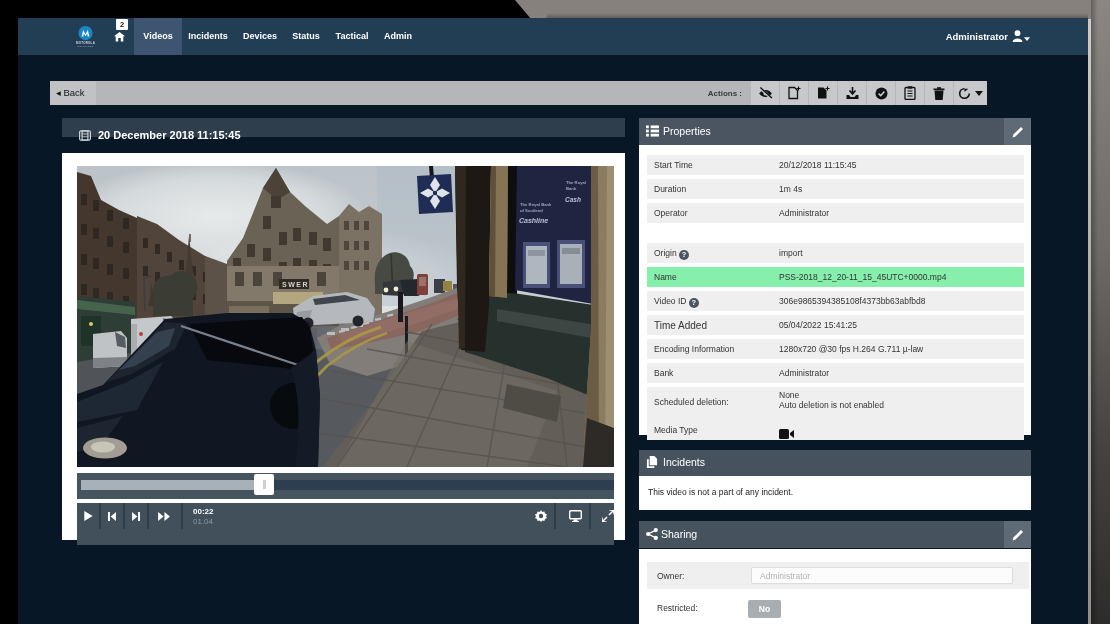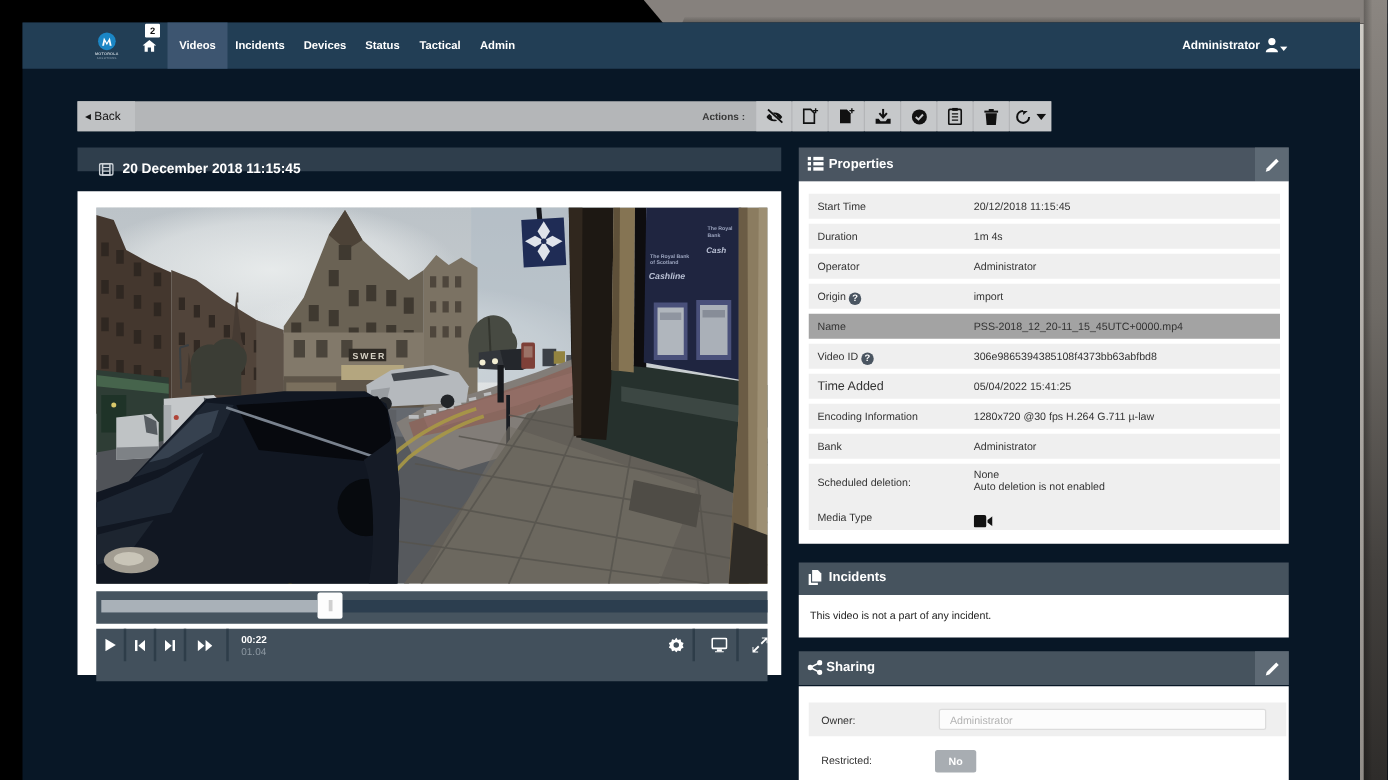--- a/index.html
+++ b/index.html
@@ -1,19 +1,19 @@
 <!DOCTYPE html>
 <html><head>
 <meta charset="utf-8">
 <style>
   html,body{margin:0;padding:0}
   body{width:1110px;height:624px;position:relative;overflow:hidden;background:#000;font-family:"Liberation Sans",sans-serif}
   .abs{position:absolute}
   #app{position:absolute;left:18px;top:18px;width:1070px;height:606px;background:#081726}
-  .hdr{position:absolute;background:#4a5561;color:#fff;font-weight:bold;font-size:10.5px}
+  .hdr{position:absolute;background:#4a5561;color:#fff;font-weight:normal;font-size:10.5px}
   .pencilbtn{position:absolute;right:0;top:0;width:27px;height:100%;background:#5e6a75;display:flex;align-items:center;justify-content:center}
 </style>
 </head>
 <body>
 
 <div class="abs" style="left:500px;top:0;width:610px;height:19px;background:#86817d;clip-path:polygon(15px 0,610px 0,610px 19px,31px 19px)"></div>
 <div class="abs" style="left:540px;top:13px;width:548px;height:6px;background:linear-gradient(rgba(60,57,54,0),rgba(60,57,54,0.55));clip-path:polygon(0px 19px,8px 0,548px 0,548px 19px)"></div>
 <div class="abs" style="left:1091px;top:0;width:19px;height:624px;background:linear-gradient(#8b8681,#6e6a65 40%,#45423f 72%,#2e2c2a)"></div>
 <div class="abs" style="left:1091px;top:0;width:7px;height:624px;background:linear-gradient(90deg,rgba(0,0,0,0.28),rgba(0,0,0,0))"></div>
 <div class="abs" style="left:1088px;top:19px;width:3px;height:605px;background:linear-gradient(#cfccc6,#a9a5a0 55%,#918d88)"></div>
@@ -47,21 +47,21 @@
       <svg class="abs" style="left:994px;top:12px" width="11" height="12" viewBox="0 0 11 12">
         <circle cx="5.5" cy="3.2" r="2.9" fill="#fff"></circle>
         <path d="M0.6 12 C0.6 7.2 10.4 7.2 10.4 12 Z" fill="#fff"></path>
       </svg>
       <svg class="abs" style="left:1006px;top:19px" width="6" height="4" viewBox="0 0 8 5">
           <path d="M0 0 L8 0 L4 5 Z" fill="#fff"></path>
         </svg>
     </div>
   </div>
 
-  <div class="abs" style="left:44px;top:63px;width:779px;height:24px;background:#b4b6b8">
+  <div class="abs" style="left:32px;top:63px;width:937px;height:24px;background:#b4b6b8">
     <div class="abs" style="left:0;top:0;width:46px;height:24px;background:#c0c2c4"></div>
     <div class="abs" style="left:6px;top:6px;color:#141414;font-size:9.5px">◂ Back</div>
     <div class="abs" style="right:245px;top:8px;color:#3a3a3a;font-size:8px;font-weight:bold">Actions :</div>
 
     <div class="abs" style="right:0;top:0;height:24px;display:flex">
       <div style="width:28px;height:24px;background:#c6c8ca;margin-left:1px;display:flex;align-items:center;justify-content:center">
         <svg width="15" height="13" viewBox="0 0 15 13">
             <path d="M7.5 3 C10.4 3 12.7 4.7 13.8 6.5 C12.7 8.3 10.4 10 7.5 10 C4.6 10 2.3 8.3 1.2 6.5 C2.3 4.7 4.6 3 7.5 3 Z M7.5 4.4 A2.1 2.1 0 1 0 7.5 8.6 A2.1 2.1 0 0 0 7.5 4.4 Z" fill="#111"></path>
             <path d="M2 1 L13.5 11.5" stroke="#c6c8ca" stroke-width="2.6"></path>
             <path d="M2.4 0.6 L13.9 11.1" stroke="#111" stroke-width="1.4"></path>
@@ -442,29 +442,29 @@
   <div class="abs" style="left:621px;top:127px;width:392px;height:290px;background:#fff">
     <div class="abs" style="left:8px;top:10px;width:377px">
       <div style="height:20px;background:#efefef;margin-bottom:4px;position:relative">
           <span style="position:absolute;left:7px;top:5px;font-size:8.5px;color:#333">Start Time</span>
           <span style="position:absolute;left:132px;top:5px;font-size:8.5px;color:#333">20/12/2018 11:15:45</span>
         </div>
       <div style="height:20px;background:#efefef;margin-bottom:4px;position:relative">
           <span style="position:absolute;left:7px;top:5px;font-size:8.5px;color:#333">Duration</span>
           <span style="position:absolute;left:132px;top:5px;font-size:8.5px;color:#333">1m 4s</span>
         </div>
-      <div style="height:20px;background:#efefef;margin-bottom:4px;position:relative">
+      <div style="height:20px;background:#efefef;margin-bottom:20px;position:relative">
           <span style="position:absolute;left:7px;top:5px;font-size:8.5px;color:#333">Operator</span>
           <span style="position:absolute;left:132px;top:5px;font-size:8.5px;color:#333">Administrator</span>
         </div>
       <div style="height:20px;background:#efefef;margin-bottom:4px;position:relative">
           <span style="position:absolute;left:7px;top:5px;font-size:8.5px;color:#333">Origin <span style="display:inline-block;width:10px;height:10px;border-radius:50%;background:#4a5561;color:#fff;font-size:7.5px;font-weight:bold;text-align:center;line-height:10px;vertical-align:-1px">?</span></span>
           <span style="position:absolute;left:132px;top:5px;font-size:8.5px;color:#333">import</span>
         </div>
-      <div style="height:20px;background:#a3a3a3;margin-bottom:4px;position:relative">
+      <div style="height:20px;background:#86efac;margin-bottom:4px;position:relative">
           <span style="position:absolute;left:7px;top:5px;font-size:8.5px;color:#333">Name</span>
           <span style="position:absolute;left:132px;top:5px;font-size:8.5px;color:#333">PSS-2018_12_20-11_15_45UTC+0000.mp4</span>
         </div>
       <div style="height:20px;background:#efefef;margin-bottom:4px;position:relative">
           <span style="position:absolute;left:7px;top:5px;font-size:8.5px;color:#333">Video ID <span style="display:inline-block;width:10px;height:10px;border-radius:50%;background:#4a5561;color:#fff;font-size:7.5px;font-weight:bold;text-align:center;line-height:10px;vertical-align:-1px">?</span></span>
           <span style="position:absolute;left:132px;top:5px;font-size:8.5px;color:#333">306e9865394385108f4373bb63abfbd8</span>
         </div>
       <div style="height:20px;background:#efefef;margin-bottom:4px;position:relative">
           <span style="position:absolute;left:7px;top:5px;font-size:10px;color:#333">Time Added</span>
           <span style="position:absolute;left:132px;top:5px;font-size:8.5px;color:#333">05/04/2022 15:41:25</span>

